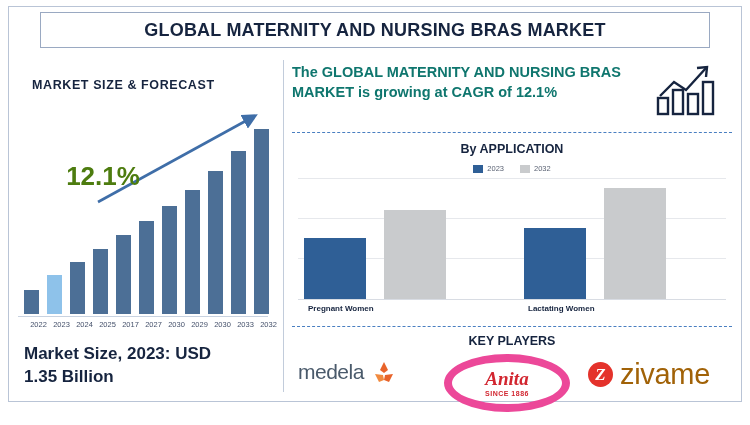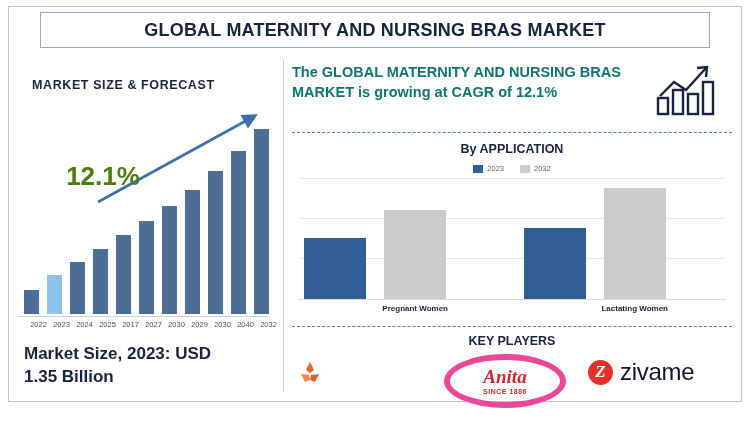--- a/index.html
+++ b/index.html
@@ -247,21 +247,21 @@
   .app-cat-labels {
     position: absolute;
     left: 8px;
     top: 250px;
     width: 428px;
     height: 14px;
   }
   .app-cat {
     position: absolute;
     top: 0;
-    text-align: right;
+    text-align: left;
     font-size: 8px;
     font-weight: bold;
     color: #16243f;
   }
   .key-players-title {
     position: absolute;
     left: 2px;
     top: 280px;
     width: 440px;
     text-align: center;
@@ -288,21 +288,21 @@
     font-size: 21px;
     color: #4a5a6b;
     letter-spacing: -0.5px;
   }
   .logo-anita {
     position: absolute;
     left: 152px;
     top: 0px;
     width: 110px;
     height: 42px;
-    border: 6px solid #ec4899;
+    border: 8px solid #ec4899;
     border-radius: 50%;
     display: flex;
     flex-direction: column;
     align-items: center;
     justify-content: center;
     line-height: 1;
   }
   .logo-anita .anita-name {
     font-family: "Liberation Serif", serif;
     font-style: italic;
@@ -333,22 +333,22 @@
     color: #ffffff;
     font-family: "Liberation Serif", serif;
     font-weight: bold;
     font-style: italic;
     font-size: 17px;
     display: flex;
     align-items: center;
     justify-content: center;
   }
   .zivame-word {
-    font-size: 24px;
-    color: #0f172a;
+    font-size: 29px;
+    color: #a16207;
     letter-spacing: -0.3px;
   }
 </style>
 </head>
 <body>
 
 <div id="infographic">
   <div class="outer-frame"></div>
 
   <div class="title-box">
@@ -409,21 +409,21 @@
     <div class="year-labels">
       <div class="year-lbl" style="left:13px;">2022</div>
       <div class="year-lbl" style="left:36px;">2023</div>
       <div class="year-lbl" style="left:59px;">2024</div>
       <div class="year-lbl" style="left:82px;">2025</div>
       <div class="year-lbl" style="left:105px;">2017</div>
       <div class="year-lbl" style="left:128px;">2027</div>
       <div class="year-lbl" style="left:151px;">2030</div>
       <div class="year-lbl" style="left:174px;">2029</div>
       <div class="year-lbl" style="left:197px;">2030</div>
-      <div class="year-lbl" style="left:220px;">2040</div>
+      <div class="year-lbl" style="left:220px;">2033</div>
       <div class="year-lbl" style="left:243px;">2032</div>
     </div>
 
     <div class="market-size-text">
       <div>Market Size, 2023: USD</div>
       <div>1.35 Billion</div>
     </div>
   </div>
 
   <div class="v-divider"></div>
@@ -470,20 +470,21 @@
       <div class="app-cat" style="left:10px; width:140px;">Pregnant Women</div>
       <div class="app-cat" style="left:230px; width:140px;">Lactating Women</div>
     </div>
 
     <div class="dash-div dash-2"></div>
 
     <div class="key-players-title">KEY PLAYERS</div>
 
     <div class="logos">
       <div class="logo-medela">
+        <span class="word">medela</span>
         <svg width="24" height="24" viewBox="0 0 24 24">
           <path d="M12 2 L16 10 L12 13 L8 10 Z" fill="#e8632a"></path>
           <path d="M21 14 L13 15 L12 20 L17 22 Z" fill="#e8632a"></path>
           <path d="M3 14 L11 15 L12 20 L7 22 Z" fill="#f18a3f"></path>
         </svg>
       </div>
 
       <div class="logo-anita">
         <span class="anita-name">Anita</span>
         <span class="anita-since">SINCE 1886</span>

